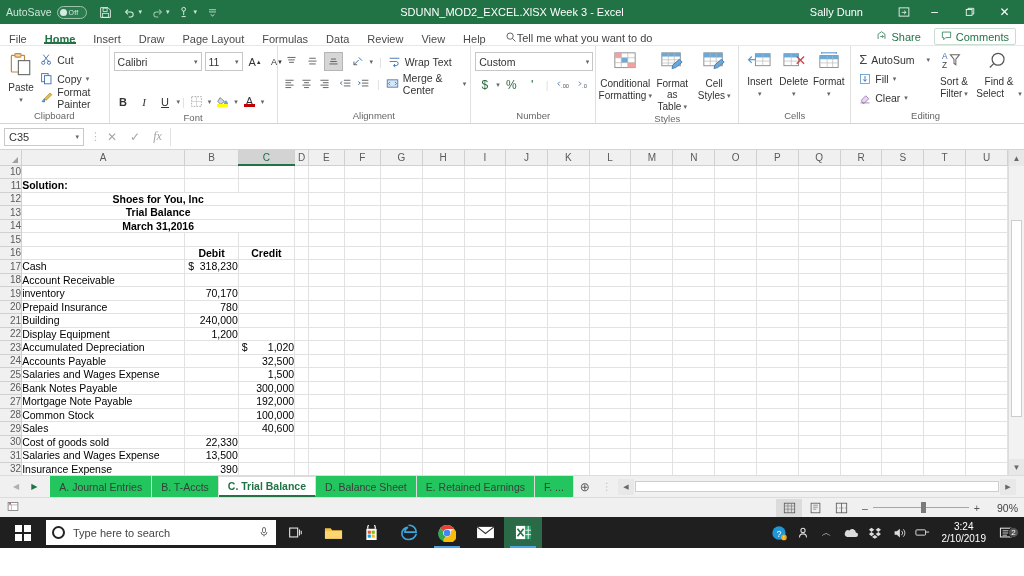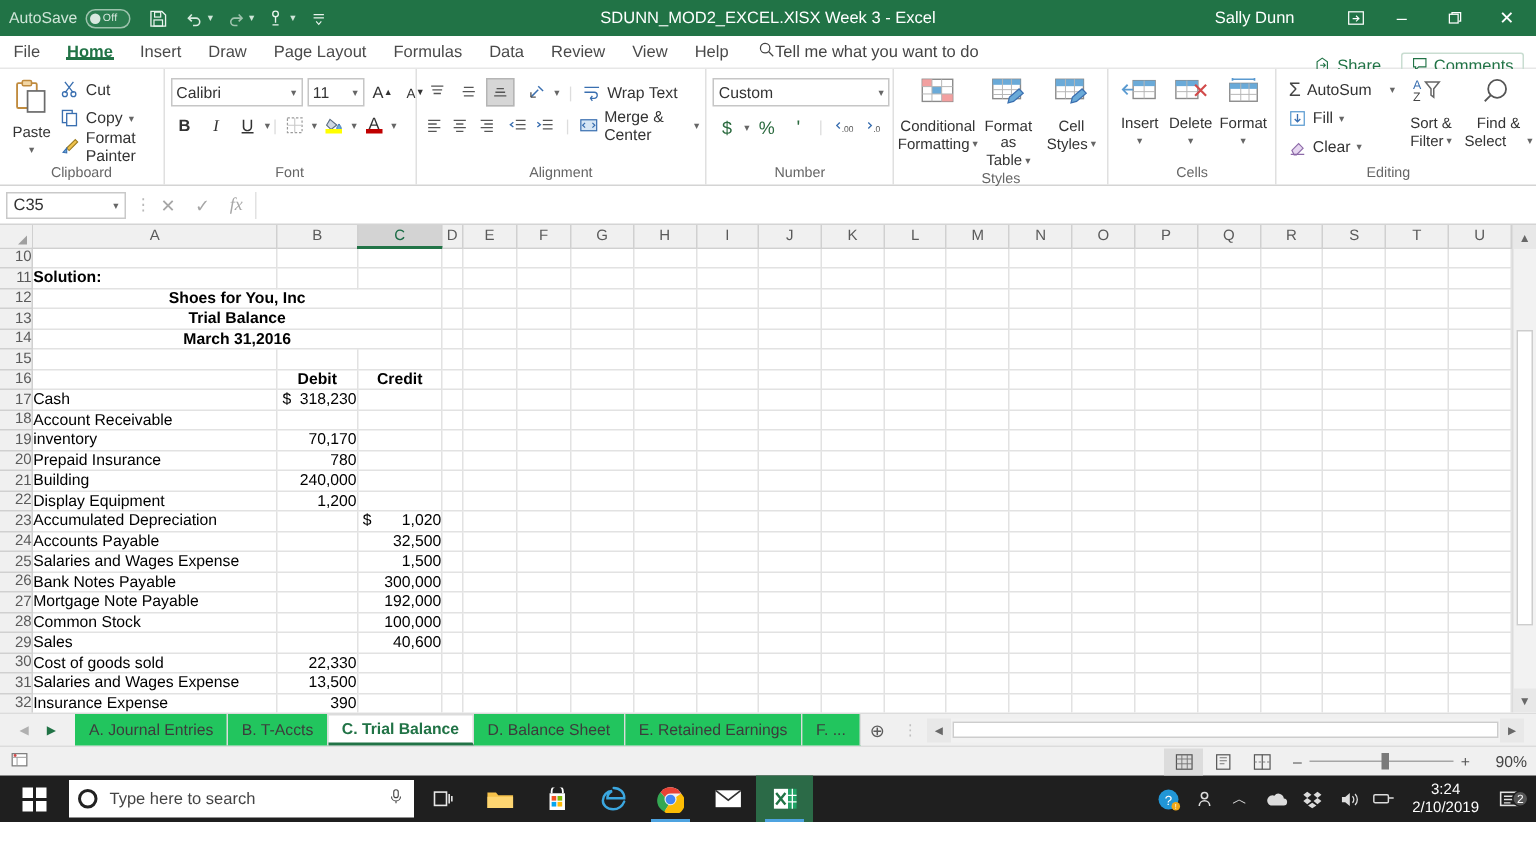--- a/index.html
+++ b/index.html
@@ -44,21 +44,21 @@
   }
   .username { font-size: 11px; color: #ffffff; margin-right: 28px; }
   .winbtn {
     width: 35px; height: 24px; display: flex; align-items: center; justify-content: center;
     color: #ffffff; font-size: 12px;
   }
   .winbtn.acct { width: 26px; font-size: 11px; }
 
   
   .tabbar {
-    height: 22px; background: #ffffff; display: flex; align-items: center;
+    height: 22px; background: #ffffff; display: flex; align-items: flex-end;
     font-size: 11px; color: #444444; border-bottom: 1px solid #e7e7e7;
     position: relative;
   }
   .tab {
     padding: 0 9px; display: flex; align-items: center; color: #4a4a4a;
     position: relative; white-space: nowrap;
   }
   .tab.active { color: #217346; font-weight: bold; }
   .tab.active::after {
     content: ""; position: absolute; left: 8px; right: 8px; bottom: 1px;
@@ -403,21 +403,21 @@
                 </svg>
             </span>
             <span class="txt">Format Painter</span>
           </div>
         </div>
       </div>
       <div class="glabel">Clipboard</div>
     </div>
 
     <div class="rgroup" style="width:168px">
-      <div class="gbody" style="flex-direction:column; gap:3px; padding-top:4px;">
+      <div class="gbody" style="flex-direction:column; gap:21px; padding-top:4px;">
         <div style="display:flex; align-items:center; gap:3px;">
           <div class="fontbox">
             <span>Calibri</span>
             <span class="caret">▾</span>
           </div>
           <div class="sizebox">
             <span>11</span>
             <span class="caret">▾</span>
           </div>
           <span class="fbtn" style="font-size:11px">A<sup style="font-size:6px">▲</sup></span>

